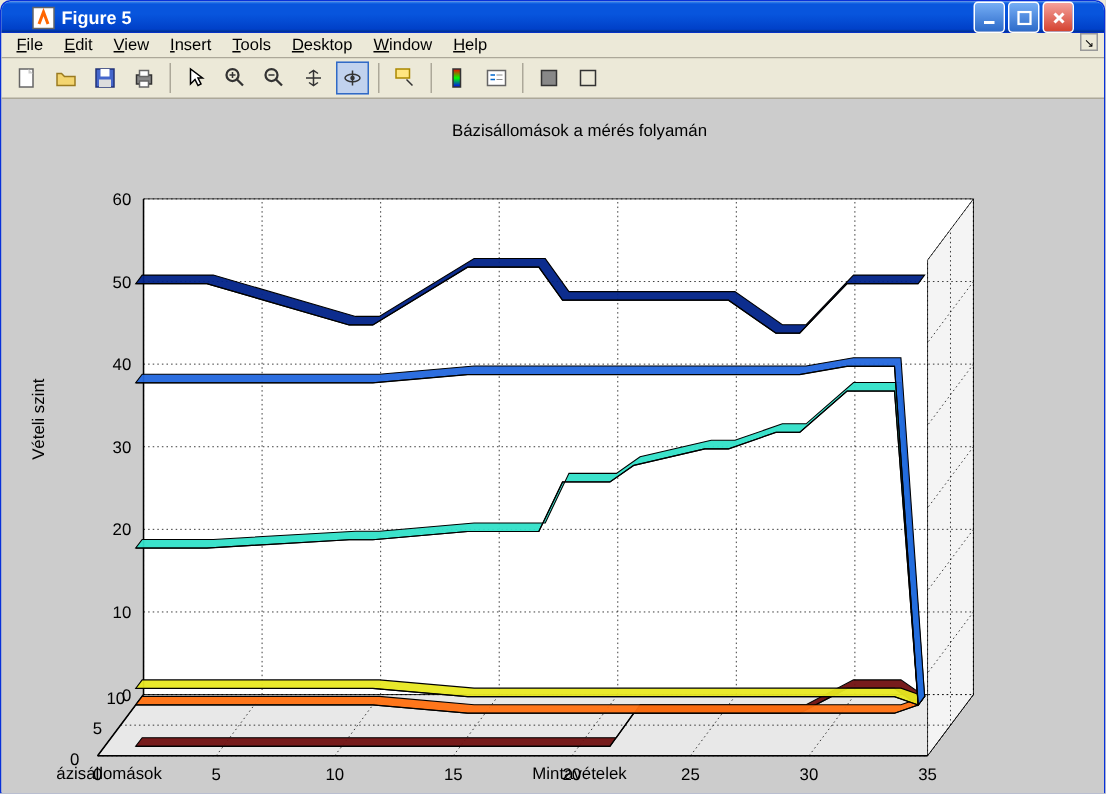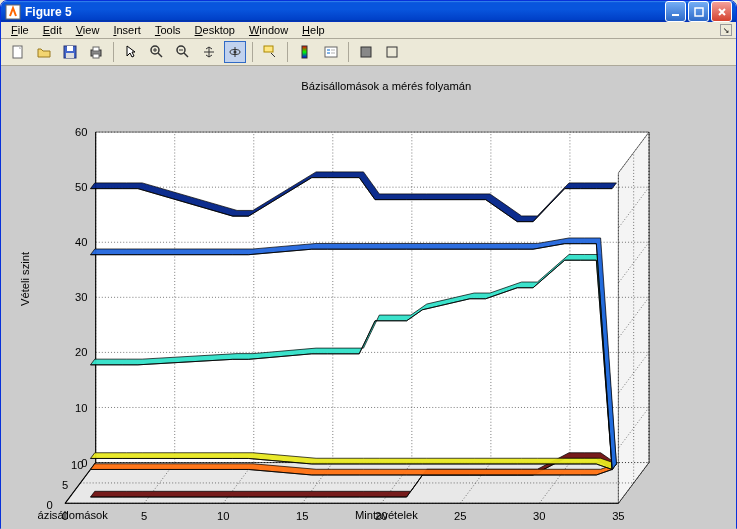--- a/index.html
+++ b/index.html
@@ -1,25 +1,25 @@
 <!DOCTYPE html>
 <html><head>
 <meta charset="utf-8">
 <style>
 *{box-sizing:border-box;margin:0;padding:0;font-family:Tahoma,Arial,sans-serif;font-size:11px}
 body{background:#ece9d8;width:737px;height:529px;overflow:hidden}
 .window{width:737px;height:529px;border:1px solid #0831d9;border-radius:7px 7px 0 0;background:#ece9d8;display:flex;flex-direction:column}
-.titlebar{height:28px;background:linear-gradient(to bottom,#3c8cf0 0%,#0855dd 8%,#0855dd 40%,#0040c8 88%,#003399 95%,#0831d9 100%);display:flex;align-items:center;padding:0 4px;border-radius:6px 6px 0 0}
+.titlebar{height:28px;background:linear-gradient(to bottom,#3c8cf0 0%,#0855dd 8%,#0855dd 40%,#0040c8 88%,#003399 95%,#0831d9 100%);display:flex;align-items:center;padding:0 20px;border-radius:6px 6px 0 0}
 .app-icon{width:16px;height:16px;margin-right:4px;display:flex;align-items:center;justify-content:center}
 .title-text{color:#fff;font-weight:bold;flex:1;font-size:12px}
 .win-btns{display:flex;gap:2px}
 .win-btn{width:21px;height:21px;border:1px solid #fff;border-radius:3px;display:flex;align-items:center;justify-content:center;font-weight:bold;color:#fff;font-size:11px}
 .win-min,.win-max{background:linear-gradient(to bottom,#75aef5,#2d6ac9)}
 .win-close{background:linear-gradient(to bottom,#f4a19b,#d4422f)}
-.menubar{height:21px;background:#ece9d8;display:flex;align-items:center;padding:0 4px;gap:2px;border-bottom:1px solid #aca899}
+.menubar{height:21px;background:#ece9d8;display:flex;align-items:flex-start;padding:0 4px;gap:2px;border-bottom:1px solid #aca899}
 .menu-item{padding:2px 6px;cursor:default}
 .menu-item u{text-decoration:underline}
 .mb-corner{margin-left:auto;width:12px;height:12px;border:1px solid #999;font-size:8px;display:flex;align-items:center;justify-content:center}
 .toolbar{height:28px;background:#ece9d8;display:flex;align-items:center;padding:2px 6px;gap:4px;border-bottom:1px solid #aca899}
 .tb-btn{width:22px;height:22px;display:flex;align-items:center;justify-content:center;border:1px solid transparent}
 .tb-btn.active{border:1px solid #316ac5;background:#c1d2ee}
 .tb-sep{width:1px;height:20px;background:#aca899;margin:0 2px}
 .figure-area{flex:1;background:#cccccc;padding:8px;position:relative}
 .canvas{width:100%;height:100%;background:#cccccc;position:relative}
 svg text{font-family:Arial,sans-serif}

